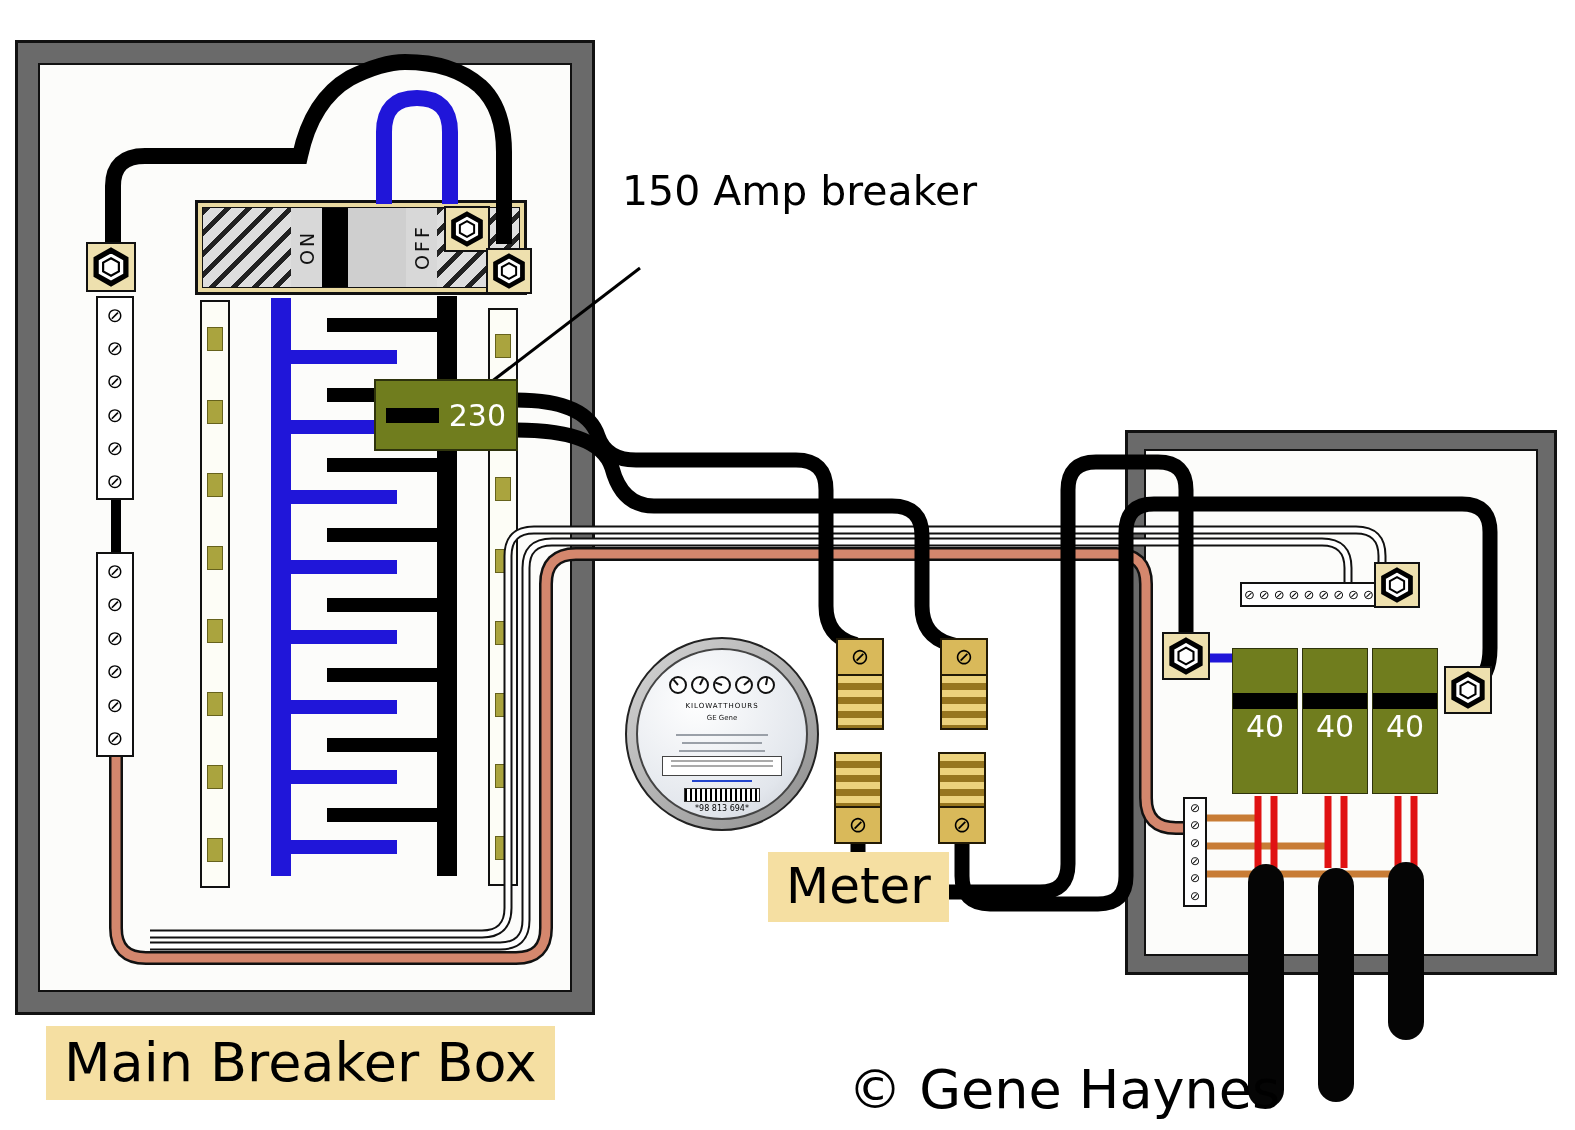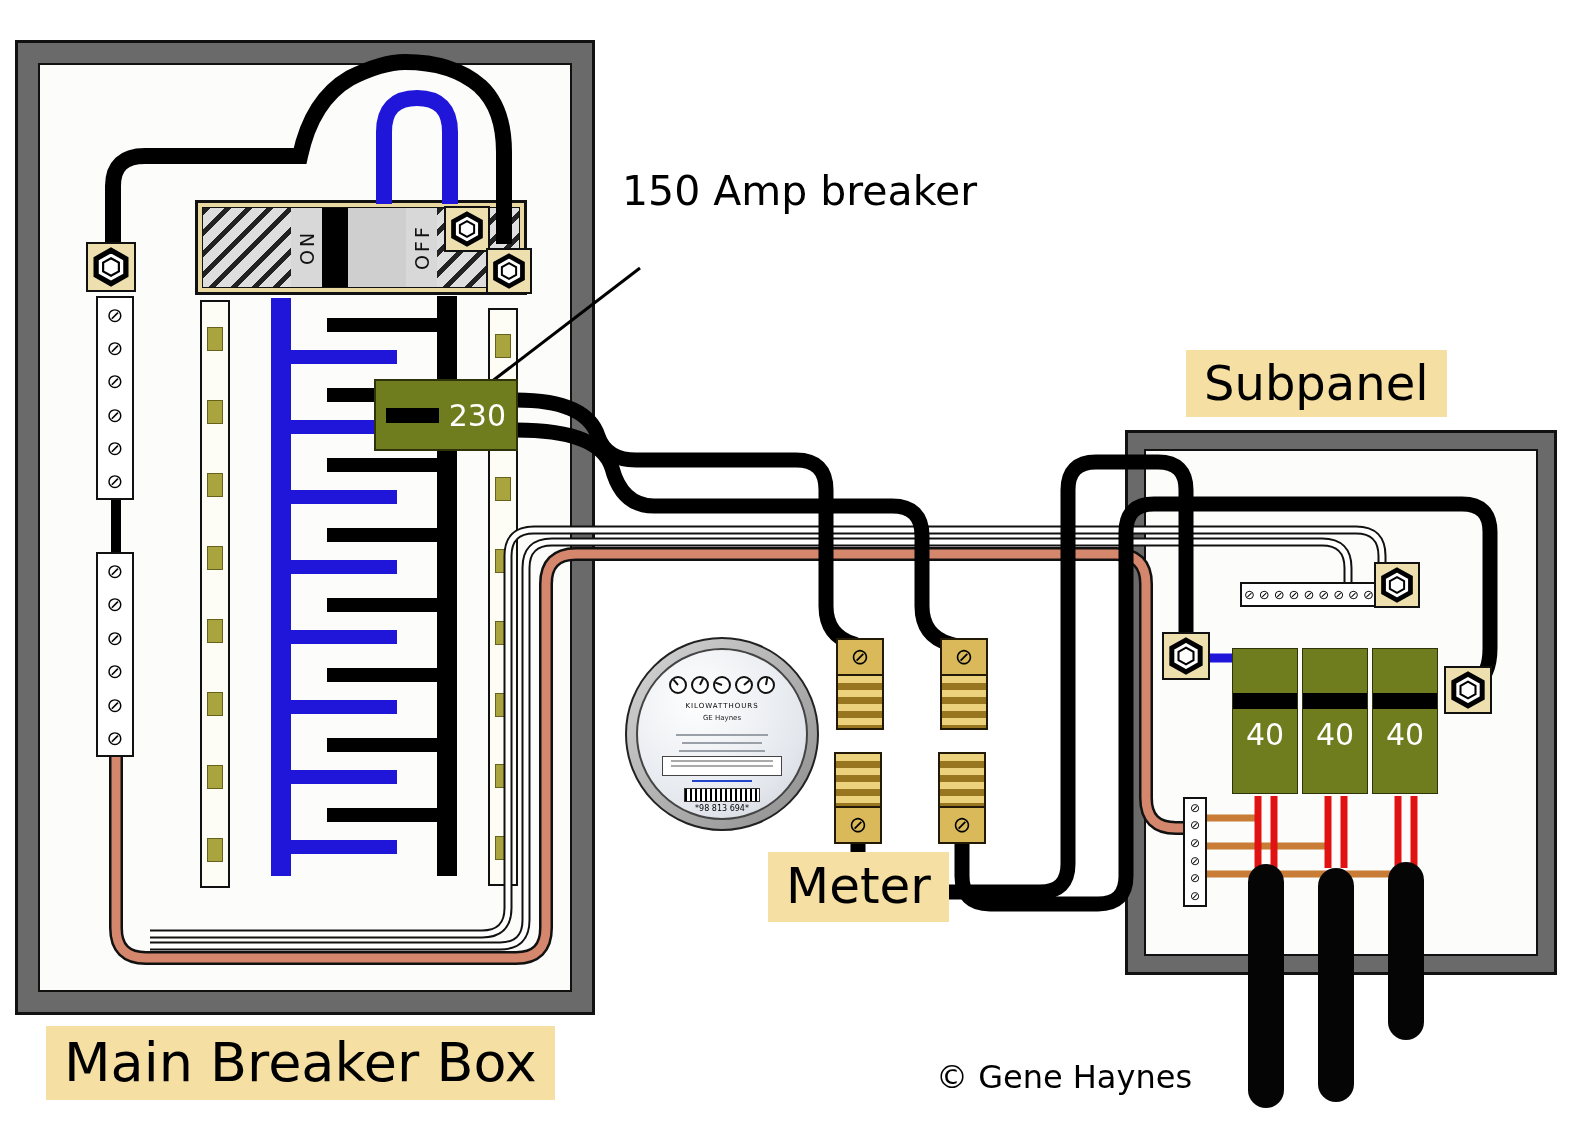--- a/index.html
+++ b/index.html
@@ -13,21 +13,21 @@
   #sub-frame{left:1125px;top:430px;width:432px;height:545px;}
   #sub-frame .inner{left:16px;top:16px;right:16px;bottom:16px;}
   
   .tanlabel{position:absolute;background:var(--label-bg);padding:6px 18px;white-space:nowrap;z-index:9;line-height:1.15;}
   #title-box{left:617px;top:15px;border:5px solid #000;font-size:54px;padding:10px 22px;}
   #main-label{left:46px;top:1026px;font-size:54px;}
   #meter-label{left:768px;top:852px;font-size:50px;}
   #sub-label{left:1186px;top:350px;font-size:48px;}
   #annotation{position:absolute;left:622px;top:166px;font-size:41px;line-height:1.22;z-index:9;}
   #annotation .l2{padding-left:14px;}
-  #copyright{position:absolute;left:936px;top:1058px;font-size:32px;z-index:9;}
+  #copyright{position:absolute;left:848px;top:1058px;font-size:54px;z-index:9;}
   
   .switch{position:absolute;left:195px;top:200px;width:332px;height:95px;background:#e9d9a0;
           border:3px solid #111;box-sizing:border-box;padding:4px;}
   .switch-body{display:flex;height:100%;border:1px solid #111;box-sizing:border-box;}
   .hatch{background:repeating-linear-gradient(135deg,#222 0 5px,#dedede 5px 15px);}
   .sw-h1{width:88px;} .sw-h2{flex:1;}
   .sw-bar{width:26px;background:#000;}
   .sw-gray{width:58px;background:#cfcfcf;}
   .vlabel{width:31px;background:#d8d8d8;display:flex;align-items:center;justify-content:center;
           writing-mode:vertical-rl;transform:rotate(180deg);font-size:19px;letter-spacing:3px;color:#111;}
@@ -58,21 +58,21 @@
   #black-fingers .finger{background:#000;}
   
   .b150{position:absolute;left:374px;top:379px;width:144px;height:72px;background:var(--breaker-olive);
         border:2px solid #2e330c;box-sizing:border-box;display:flex;align-items:center;gap:10px;
         padding:0 10px;z-index:8;}
   .b150 .toggle{width:56px;height:15px;background:#000;}
   .b150 .blabel{color:#fff;font-size:30px;}
   #sub-breakers{position:absolute;left:1232px;top:648px;display:flex;gap:4px;z-index:8;}
   .b40{width:66px;height:146px;background:var(--breaker-olive);border:1px solid #2e330c;box-sizing:border-box;}
   .b40 .toggle{margin-top:44px;height:16px;background:#000;}
-  .b40 .blabel{color:#fff;font-size:30px;text-align:center;margin-top:8px;}
+  .b40 .blabel{color:#fff;font-size:30px;text-align:center;}
   
   .brass{position:absolute;width:48px;height:92px;border:2px solid #221a06;box-sizing:border-box;
          display:flex;flex-direction:column;z-index:8;}
   .brass.screw-bottom{flex-direction:column-reverse;}
   .brass-plate{height:34px;background:#d9b95a;display:flex;align-items:center;justify-content:center;
                font-size:22px;line-height:1;}
   .brass-body{flex:1;background:repeating-linear-gradient(180deg,#ecd27c 0 7px,#97761f 7px 14px);
               border-top:2px solid #221a06;}
   .brass.screw-bottom .brass-body{border-top:none;border-bottom:2px solid #221a06;}
   
@@ -182,21 +182,21 @@
     <div class="meter-rim"></div>
     <div class="meter-face">
       <div class="dials">
         <div class="dial" style="--rot: -40deg;"></div>
         <div class="dial" style="--rot: 25deg;"></div>
         <div class="dial" style="--rot: -70deg;"></div>
         <div class="dial" style="--rot: 50deg;"></div>
         <div class="dial" style="--rot: 10deg;"></div>
       </div>
       <div class="kwh">KILOWATTHOURS</div>
-      <div class="brand">GE Haynes</div>
+      <div class="brand">GE Gene</div>
       <div class="mline" style="top:84px;width:92px;"></div>
       <div class="mline" style="top:92px;width:80px;"></div>
       <div class="mline" style="top:100px;width:86px;"></div>
       <div class="mbox">
           <i></i>
           <i></i>
         </div>
       <div class="bluebar"></div>
       <div class="barcode"></div>
       <div class="serial">*98 813 694*</div>
@@ -353,16 +353,15 @@
       <span class="screw">⊘</span>
     </div>
 
 
   <div id="annotation">
     <div class="l1">150 Amp breaker</div>
   </div>
 
   <div id="main-label" class="tanlabel">Main Breaker Box</div>
   <div id="meter-label" class="tanlabel">Meter</div>
-  <div id="sub-label" class="tanlabel">Subpanel</div>
   <div id="copyright">© Gene Haynes</div>
 
 </div>
 
 </body></html>

